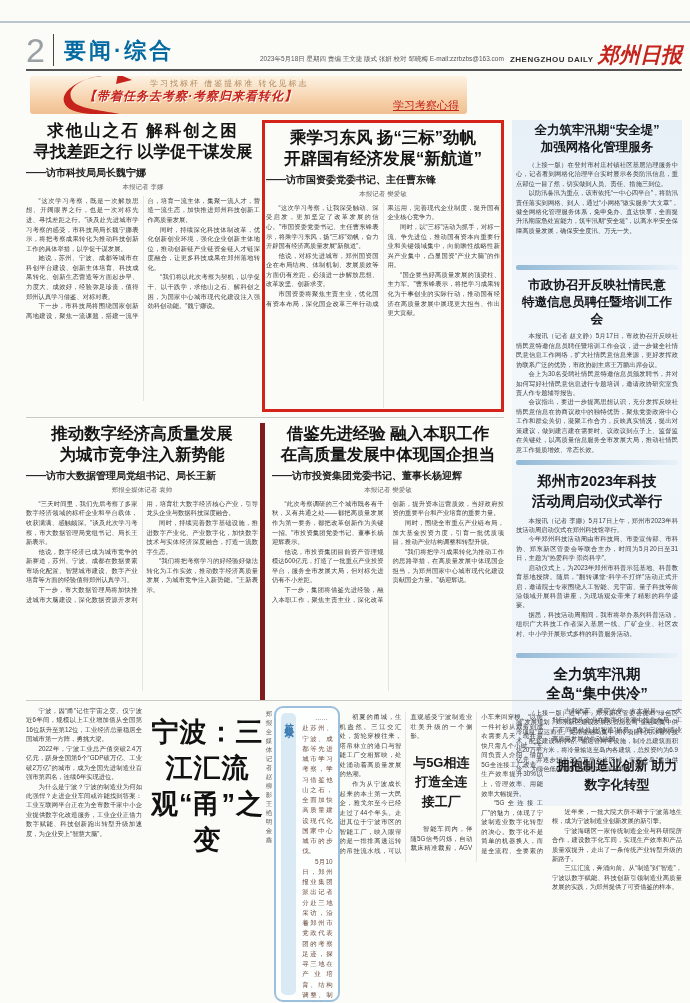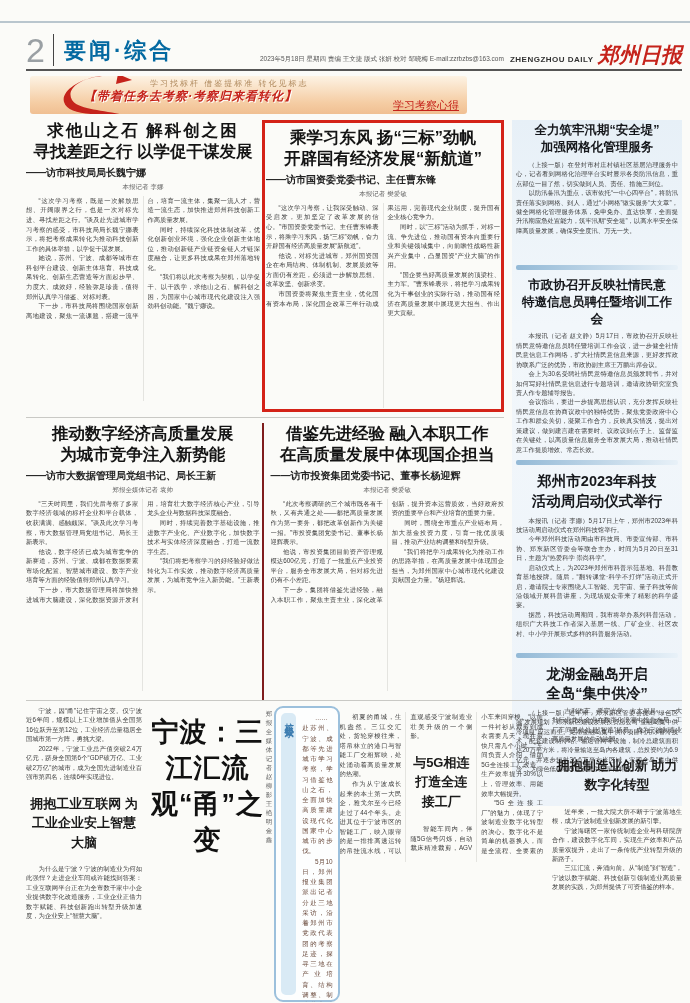--- a/index.html
+++ b/index.html
@@ -128,21 +128,21 @@
           <div class="by">郑报全媒体记者 袁帅</div>
           <div class="body2 b2h2">
               <p class="para">“三天时间里，我们先后考察了多家数字经济领域的标杆企业和平台载体，收获满满、感触颇深。”谈及此次学习考察，市大数据管理局党组书记、局长王新表示。</p>
               <p class="para">他说，数字经济已成为城市竞争的新赛道，苏州、宁波、成都在数据要素市场化配置、智慧城市建设、数字产业培育等方面的经验值得郑州认真学习。</p>
               <p class="para">下一步，市大数据管理局将加快推进城市大脑建设，深化数据资源开发利用，培育壮大数字经济核心产业，引导龙头企业与数据科技深度融合。</p>
               <p class="para">同时，持续完善数字基础设施，推进数字产业化、产业数字化，加快数字技术与实体经济深度融合，打造一流数字生态。</p>
               <p class="para">“我们将把考察学习的好经验好做法转化为工作实效，推动数字经济高质量发展，为城市竞争注入新势能。”王新表示。</p>
             </div>
         </article>
 
-        <article class="a-box" style="border-left:2px solid #7f1d1d;padding-left:7px;">
+        <article class="a-box" style="border-left:5px solid #7f1d1d;padding-left:7px;">
           <div class="hl">借鉴先进经验 融入本职工作</div>
           <div class="hl">在高质量发展中体现国企担当</div>
           <div class="sub">——访市投资集团党委书记、董事长杨迎辉</div>
           <div class="by">本报记者 樊爱敏</div>
           <div class="body2 b2h2">
               <p class="para">“此次考察调研的三个城市既各有千秋，又有共通之处——都把高质量发展作为第一要务，都把改革创新作为关键一招。”市投资集团党委书记、董事长杨迎辉表示。</p>
               <p class="para">他说，市投资集团目前资产管理规模达600亿元，打造了一批重点产业投资平台，服务全市发展大局，但对标先进仍有不小差距。</p>
               <p class="para">下一步，集团将借鉴先进经验，融入本职工作，聚焦主责主业，深化改革创新，提升资本运营质效，当好政府投资的重要平台和产业培育的重要力量。</p>
               <p class="para">同时，围绕全市重点产业链布局，加大基金投资力度，引育一批优质项目，推动产业结构调整和转型升级。</p>
               <p class="para">“我们将把学习成果转化为推动工作的思路举措，在高质量发展中体现国企担当，为郑州国家中心城市现代化建设贡献国企力量。”杨迎辉说。</p>
@@ -176,34 +176,33 @@
         <div class="rhl rhl-lg">活动周启动仪式举行</div>
         <div class="rbody" style="height:130px;">
             <p class="para">本报讯（记者 李娜）5月17日上午，郑州市2023年科技活动周启动仪式在郑州科技馆举行。</p>
             <p class="para">今年郑州科技活动周由市科技局、市委宣传部、市科协、郑东新区管委会等联合主办，时间为5月20日至31日，主题为“热爱科学 崇尚科学”。</p>
             <p class="para">启动仪式上，为2023年郑州市科普示范基地、科普教育基地授牌。随后，“翻转课堂·科学不打烊”活动正式开启，邀请院士专家围绕人工智能、元宇宙、量子科技等前沿领域开展科普讲座，为现场观众带来了精彩的科学盛宴。</p>
             <p class="para">据悉，科技活动周期间，我市将举办系列科普活动，组织广大科技工作者深入基层一线、厂矿企业、社区农村、中小学开展形式多样的科普服务活动。</p>
           </div>
       </article>
       <div class="rsep"></div>
       <article class="r-art">
-        <div class="rhl rhl-lg">龙湖金融岛开启</div>
+        <div class="rhl rhl-lg">全力筑牢汛期</div>
         <div class="rhl rhl-lg">全岛“集中供冷”</div>
         <div class="rbody" style="height:96px;">
             <p class="para">（上接一版）近年来，郑东新区管委会提出“绿色区域”发展规划，郑东新区建设发展投资总公司“金融岛集中供冷项目”应运而生。龙湖金融岛集中供冷项目利用冰蓄冷技术，配套建设制冷站、输送管网等设施，制冷总建筑面积达20万平方米，将冷量输送至岛内各建筑，总投资约为6.9亿元，并逐步辐射36.6万平方米区域，实现全岛“集中供冷”，为绿色低碳城市建设提供了示范样板。</p>
           </div>
       </article>
     </div>
   </div>
 
   <div class="bottom">
     <div class="bcol">
         <p class="para">宁波，因“甬”记住宇宙之变。仅宁波近6年间，规模以上工业增加值从全国第16位跃升至第12位，工业经济总量稳居全国城市第一方阵，勇挑大梁。</p>
         <p class="para">2022年，宁波工业总产值突破2.4万亿元，跻身全国第6个“GDP破万亿、工业破2万亿”的城市，成为全国先进制造业百强市第四名，连续6年实现进位。</p>
-        <div class="sub-head">拥抱工业互联网 为工业企业安上智慧大脑</div>
         <p class="para">为什么是宁波？宁波的制造业为何如此强悍？走进企业车间或许能找到答案：工业互联网平台正在为全市数千家中小企业提供数字化改造服务，工业企业正借力数字赋能、科技创新跑出转型升级加速度，为企业安上“智慧大脑”。</p>
       </div>
 
     <div class="bcenter">
       <div class="bhl">宁波：三江汇流 观“甬”之变</div>
       <div class="bby">郑报全媒体记者 赵柳影 王艳明 金鑫</div>
       <div class="coretip">
         <div class="coretab">核心提示</div>
         <div class="coretext">
             <p class="para">……赴苏州、宁波、成都等先进城市学习考察，学习借鉴他山之石，全面加快高质量建设现代化国家中心城市的步伐。</p>

